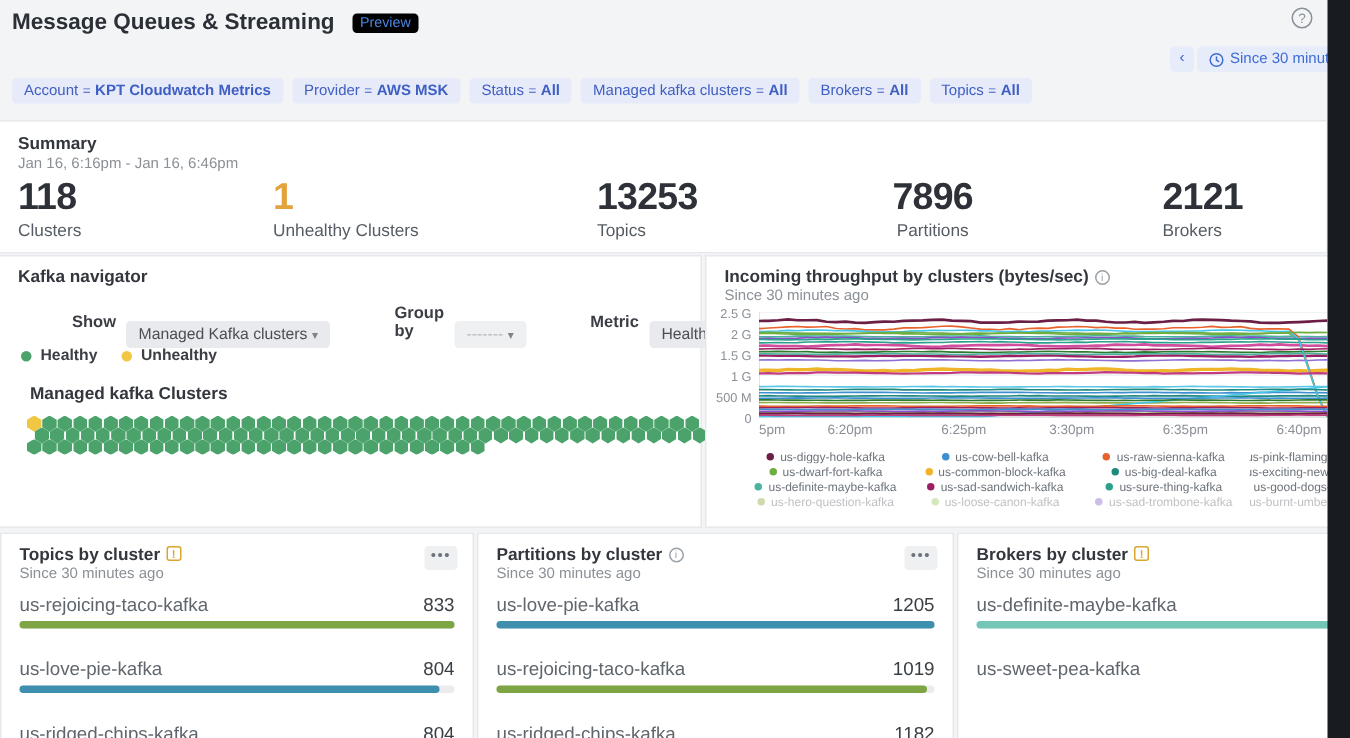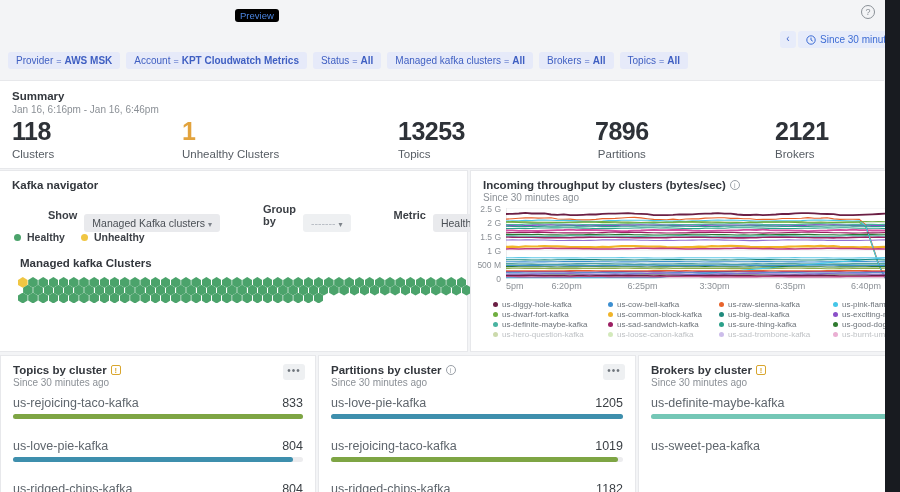--- a/index.html
+++ b/index.html
@@ -49,21 +49,21 @@
   .hex { position:absolute; width:9.6px; height:10.8px; clip-path:polygon(50% 0,100% 27%,100% 73%,50% 100%,0 73%,0 27%); }
 
   
   #tppanel { top:170px; left:470px; width:430px; height:182px; border-right:none; }
   .sub { position:absolute; top:21px; left:12px; font-size:10px; color:#8b9096; }
   .info-i { display:inline-block; width:10px; height:10px; border:1px solid #9aa0a7; border-radius:50%; color:#9aa0a7; font-size:7px; text-align:center; line-height:9px; font-weight:normal; vertical-align:1px; margin-left:4px; }
   #plot { position:absolute; left:35px; top:37px; }
   .ylab { position:absolute; font-size:8.5px; color:#8b9096; text-align:right; width:30px; left:0; }
   .xlab { position:absolute; font-size:9px; color:#8b9096; top:110px; }
   #tp-legend { position:absolute; top:128px; left:22px; display:grid; grid-auto-flow:column; grid-template-rows:repeat(4,10px); grid-template-columns:115px 111px 114px auto; column-gap:0; }
-  .leg-item { display:flex; align-items:center; gap:4px; font-size:8px; color:#6e747b; white-space:nowrap; overflow:hidden; }
+  .leg-item { display:flex; align-items:center; gap:4px; font-size:8px; color:#6e747b; white-space:nowrap; overflow:hidden;justify-content:center; }
   .leg-item .ldot { width:5px; height:5px; border-radius:50%; flex:0 0 auto; }
   .leg-item.faded { opacity:0.45; }
 
   
   .bot { top:355px; height:140px; }
   .menu-btn { position:absolute; top:8px; right:10px; width:22px; height:16px; background:#eef0f2; border-radius:3px; color:#6e747b; font-size:10px; text-align:center; line-height:14px; letter-spacing:1px; }
   .warn-i { display:inline-block; width:10px; height:10px; border:1px solid #d9a62e; border-radius:2px; color:#d9a62e; font-size:7.5px; font-weight:bold; text-align:center; line-height:9px; vertical-align:1px; margin-left:4px; }
   .rows { position:absolute; top:38px; left:12px; right:12px; }
   .brow { position:relative; height:43px; }
   .brow .lbl { position:absolute; left:0; top:2px; font-size:12.5px; color:#5f666d; }
@@ -73,38 +73,39 @@
 
   .blackstrip { position:absolute; top:0; left:885px; width:15px; height:492px; background:#181b20; }
   svg { display:block; }
 </style>
 </head>
 <body>
 
 <div id="page">
 
   <div class="hdr">
+    <div class="hdr-title">Message Queues &amp; Streaming</div>
     <span class="badge">Preview</span>
     <div class="help">?</div>
   </div>
 
   <div class="time-row">
     <div class="chev-btn">‹</div>
     <div class="time-pill">
       <svg width="10" height="10" viewBox="0 0 10 10">
           <circle cx="5" cy="5" r="4.2" fill="none" stroke="#3d6cd4" stroke-width="1"></circle>
           <path d="M5 2.6 V5 L6.8 6.2" fill="none" stroke="#3d6cd4" stroke-width="1"></path>
         </svg>
       <span>Since 30 minutes ago</span>
     </div>
   </div>
 
   <div class="filters" id="filters">
+      <span class="pill"><span>Account</span><span class="op">=</span><b>KPT Cloudwatch Metrics</b></span>
       <span class="pill"><span>Provider</span><span class="op">=</span><b>AWS MSK</b></span>
-      <span class="pill"><span>Account</span><span class="op">=</span><b>KPT Cloudwatch Metrics</b></span>
       <span class="pill"><span>Status</span><span class="op">=</span><b>All</b></span>
       <span class="pill"><span>Managed kafka clusters</span><span class="op">=</span><b>All</b></span>
       <span class="pill"><span>Brokers</span><span class="op">=</span><b>All</b></span>
       <span class="pill"><span>Topics</span><span class="op">=</span><b>All</b></span>
     </div>
 
   <div class="card" id="summary">
     <div class="sum-title">Summary</div>
     <div class="sum-range">Jan 16, 6:16pm - Jan 16, 6:46pm</div>
     <div id="stats">

